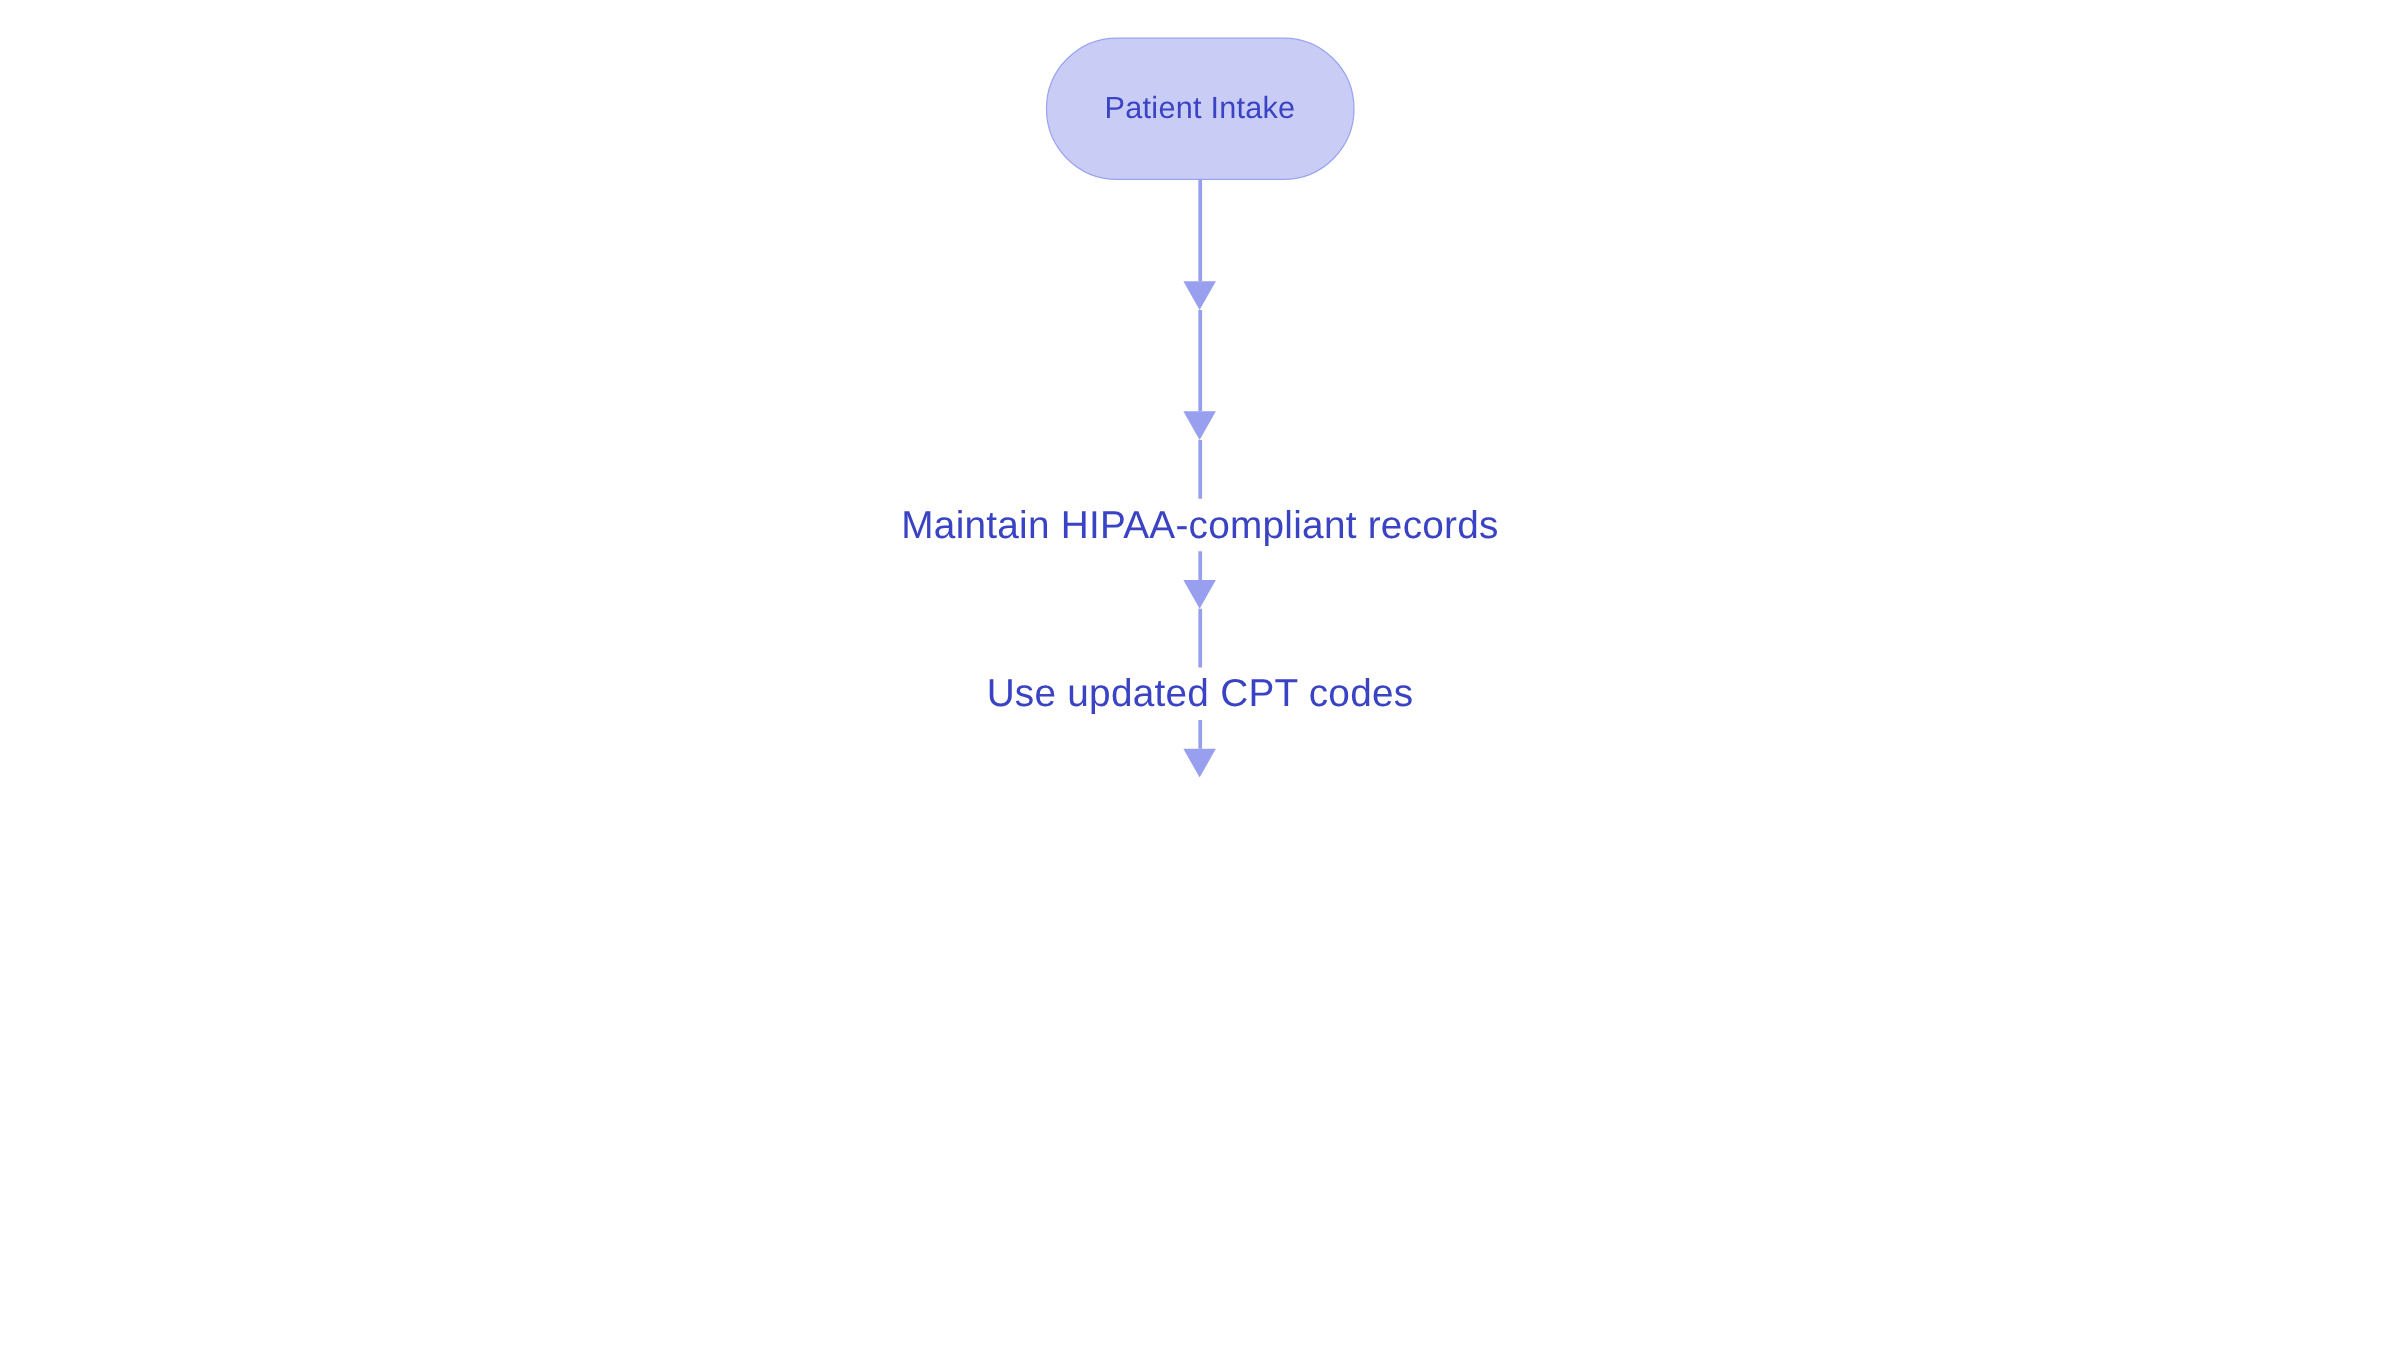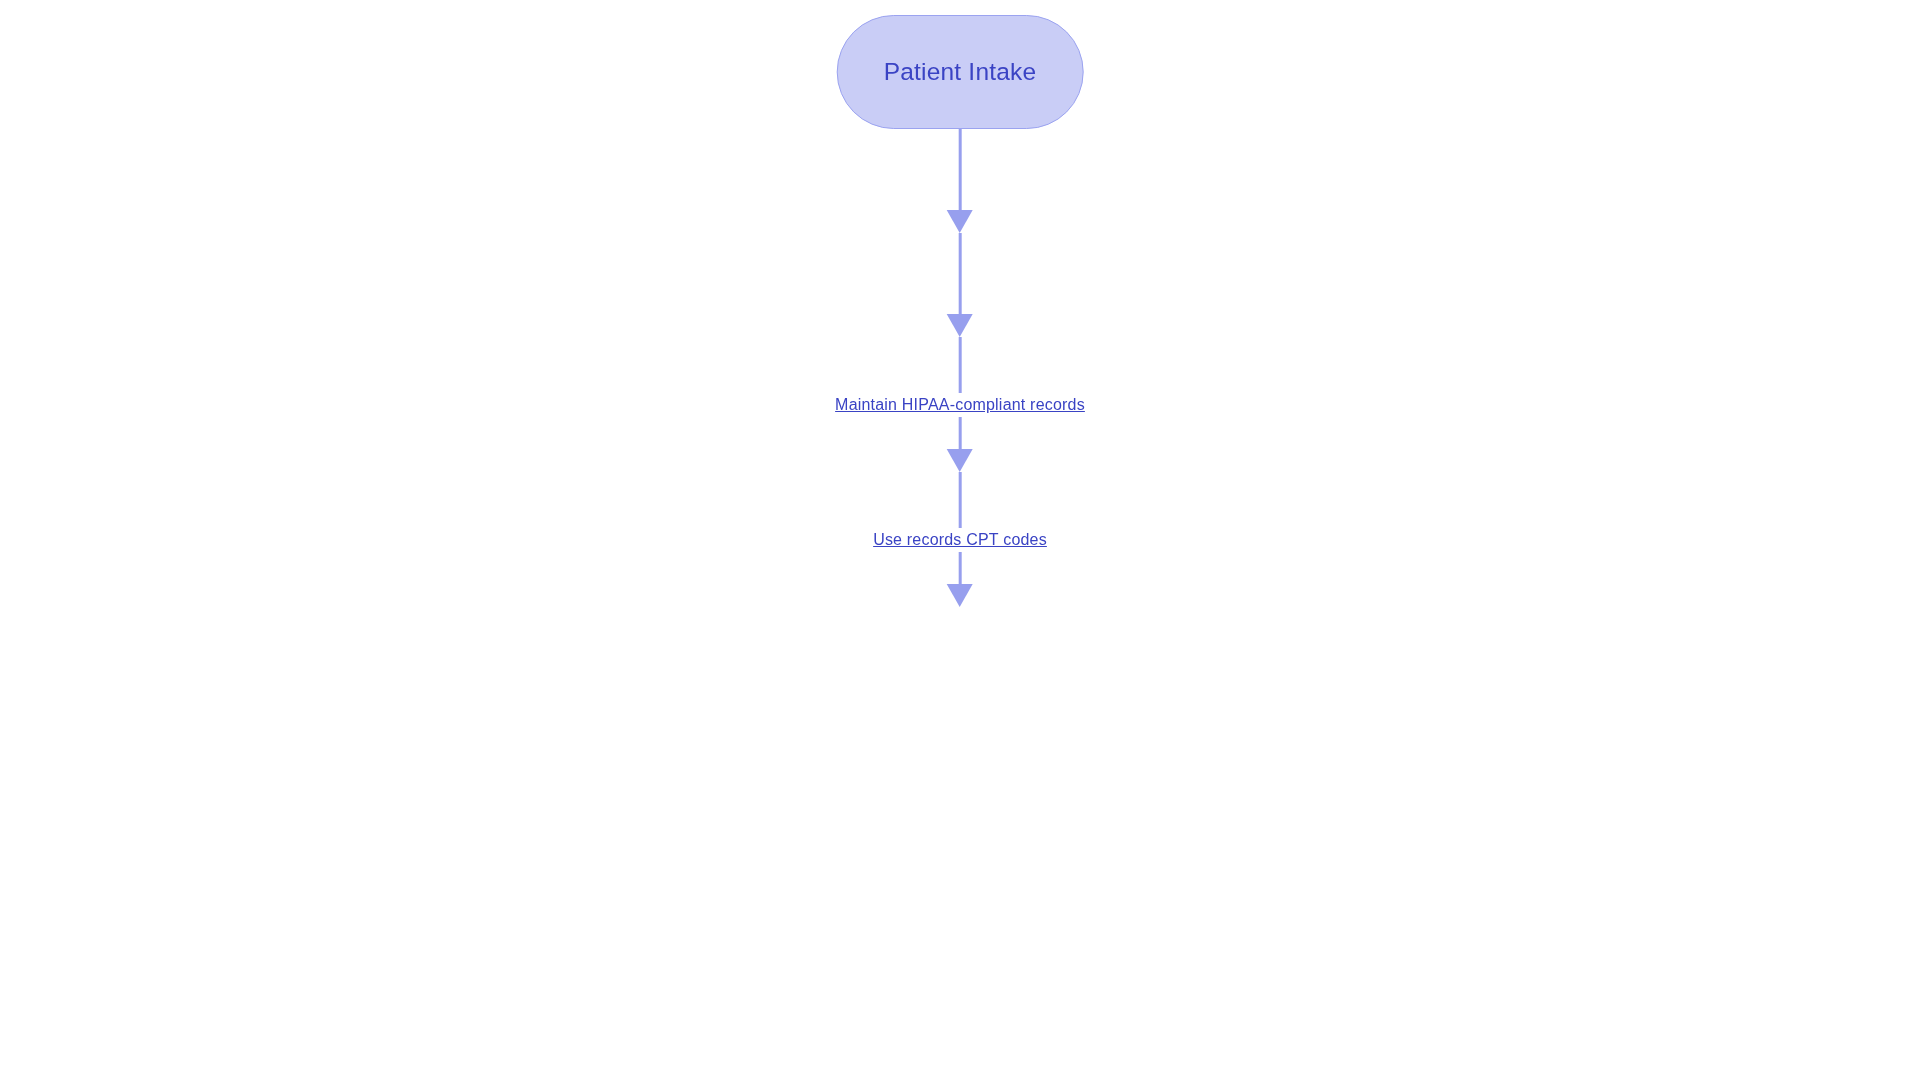--- a/index.html
+++ b/index.html
@@ -15,20 +15,21 @@
   body {
     font-family: "Liberation Sans", "DejaVu Sans", sans-serif;
     background: var(--background);
   }
   .canvas {
     position: relative;
     width: 1920px;
     height: 977px;
     background: var(--background);
     overflow: hidden;
+    margin-top: 15px;
   }
   .flow {
     position: absolute;
     top: 15px;
     left: 50%;
     transform: translateX(-50%);
     display: flex;
     flex-direction: column;
     align-items: center;
   }
@@ -72,25 +73,24 @@
     border-right: 13px solid transparent;
     border-top: 23px solid var(--edge);
   }
   .edge-label {
     position: absolute;
     top: 50%;
     left: 50%;
     transform: translate(-50%, -50%);
     background: var(--background);
     padding: 3px 12px;
-    font-size: 16px;
+    font-size: 31px;
     color: var(--label-text);
     white-space: nowrap;
     letter-spacing: 0.2px;
-    text-decoration: underline;
   }
 </style>
 </head>
 <body>
 
 <div class="canvas">
   <div class="flow">
 
     <div class="node">
       <span>Patient Intake</span>
@@ -111,18 +111,18 @@
     <div class="connector labeled">
       <div class="edge-line"></div>
       <div class="edge-arrowhead"></div>
       <div class="edge-label">Maintain HIPAA-compliant records</div>
     </div>
 
 
     <div class="connector labeled">
       <div class="edge-line"></div>
       <div class="edge-arrowhead"></div>
-      <div class="edge-label">Use records CPT codes</div>
+      <div class="edge-label">Use updated CPT codes</div>
     </div>
 
 
   </div>
 </div>
 
 </body></html>

